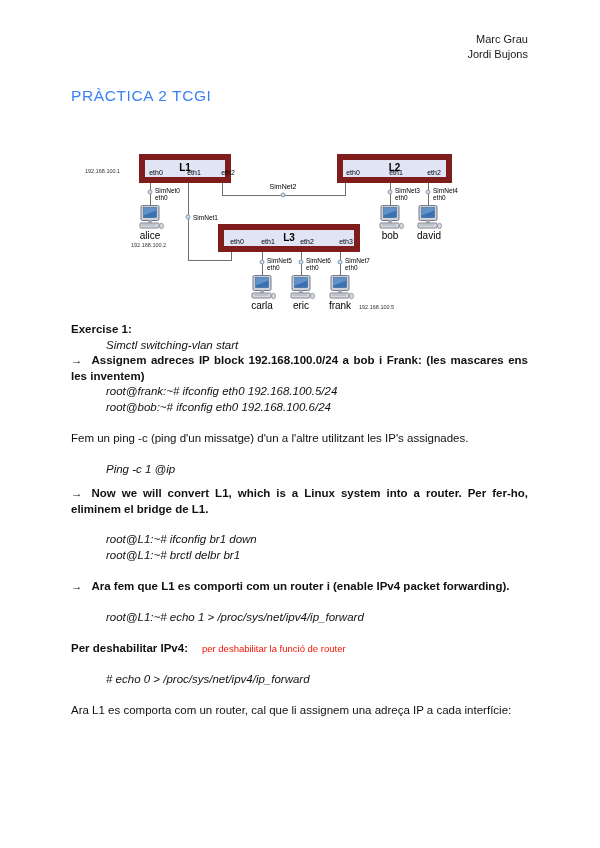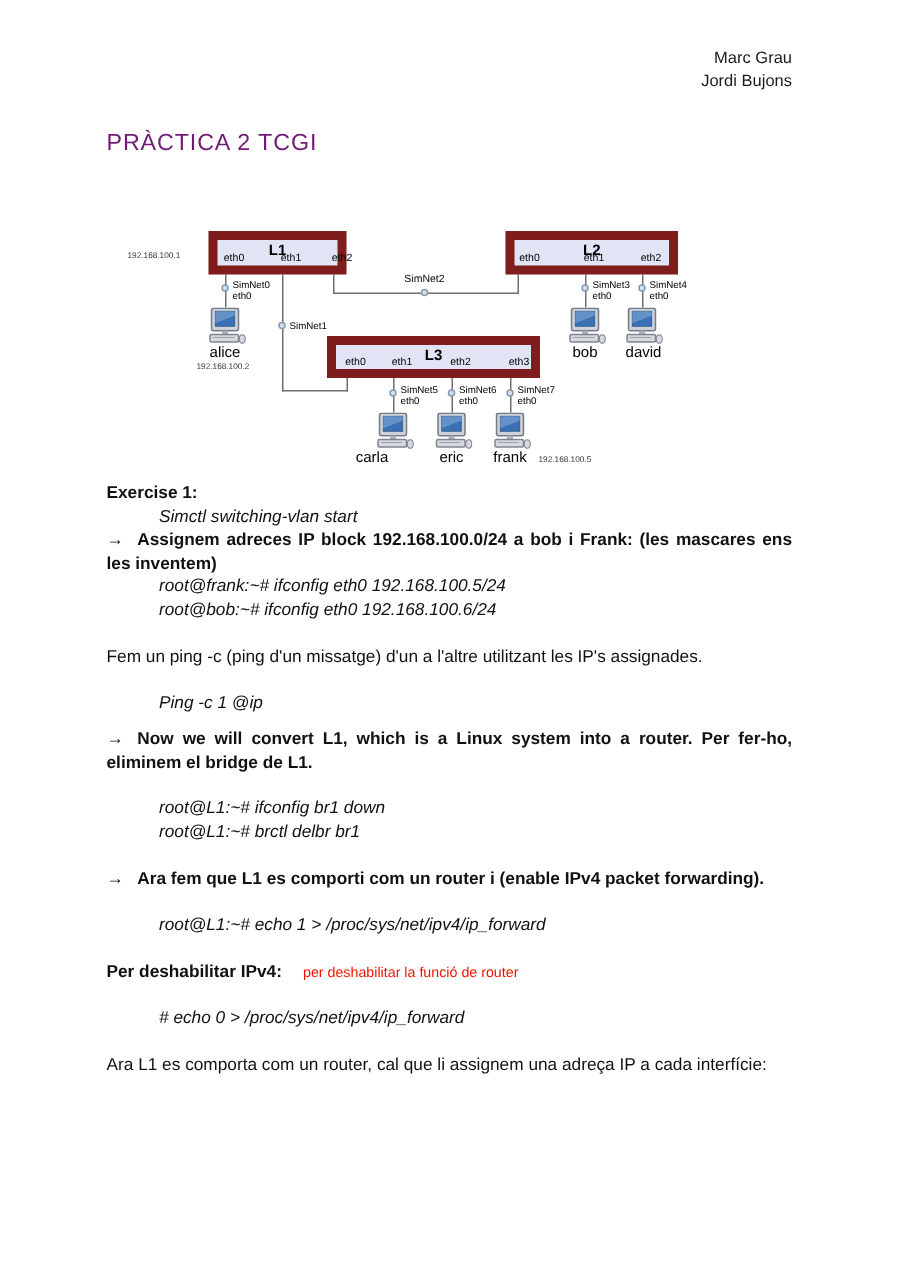--- a/index.html
+++ b/index.html
@@ -4,21 +4,21 @@
 <style>
   * { margin:0; padding:0; box-sizing:border-box; }
   html,body { background:#fff; }
   body { font-family:"Liberation Sans", sans-serif; color:#1a1a1a; }
   .page { position:relative; width:600px; height:723px; background:#ffffff; overflow:hidden; }
 
   
   .authors { position:absolute; top:32px; right:72px; text-align:right; font-size:11px; line-height:14.5px; color:#1a1a1a; }
 
   
-  .doc-title { position:absolute; left:71px; top:87px; font-size:15.5px; letter-spacing:0.6px; color:#701a75; font-weight:400; }
+  .doc-title { position:absolute; left:71px; top:87px; font-size:15.5px; letter-spacing:0.6px; color:#3b82f6; font-weight:400; }
 
   
   .diagram { position:absolute; left:85px; top:148px; width:395px; height:178px; font-family:"Liberation Sans", sans-serif; }
   .sw { position:absolute; background:#e1e4f4; border:6px solid #7f1d1d; }
   .sw-title { position:absolute; top:2px; left:0; right:0; text-align:center; font-size:10px; font-weight:bold; color:#000; }
   .port { position:absolute; bottom:1px; transform:translateX(-50%); font-size:7px; color:#000; white-space:nowrap; }
   .ln { position:absolute; background:#6f6f6f; }
   .ln.h { height:1px; } .ln.v { width:1px; }
   .node { position:absolute; width:5px; height:5px; border-radius:50%; background:#cfe0f2; border:1px solid #8899aa; transform:translate(-50%,-50%); }
   .netlbl { position:absolute; font-size:6.5px; line-height:7px; color:#000; white-space:nowrap; }
@@ -170,21 +170,21 @@
       <svg width="28" height="26" viewBox="0 0 28 26">
         <rect x="5" y="0.5" width="18" height="15" rx="1.5" fill="#cdd1da" stroke="#757a86"></rect>
         <rect x="7.5" y="2.5" width="13" height="10" fill="#3a70b4" stroke="#28527f" stroke-width="0.5"></rect>
         <path d="M7.5 2.5 h13 v3 l-13 5 z" fill="#7fa8d6" opacity="0.6"></path>
         <rect x="12" y="15.5" width="4" height="2.5" fill="#aeb2bc"></rect>
         <rect x="4" y="18" width="19" height="5" rx="1" fill="#d6d9df" stroke="#80848e"></rect>
         <line x1="6" y1="20" x2="20" y2="20" stroke="#9ba0aa" stroke-width="0.8"></line>
         <ellipse cx="25.5" cy="21" rx="2" ry="2.8" fill="#d6d9df" stroke="#80848e" stroke-width="0.7"></ellipse>
       </svg>
     </div>
-    <div class="host-name" style="left:163px; top:152px;text-align:right;">carla</div>
+    <div class="host-name" style="left:177px; top:152px;text-align:right;">carla</div>
 
     <div class="host" style="left:202px; top:127px;">
       <svg width="28" height="26" viewBox="0 0 28 26">
         <rect x="5" y="0.5" width="18" height="15" rx="1.5" fill="#cdd1da" stroke="#757a86"></rect>
         <rect x="7.5" y="2.5" width="13" height="10" fill="#3a70b4" stroke="#28527f" stroke-width="0.5"></rect>
         <path d="M7.5 2.5 h13 v3 l-13 5 z" fill="#7fa8d6" opacity="0.6"></path>
         <rect x="12" y="15.5" width="4" height="2.5" fill="#aeb2bc"></rect>
         <rect x="4" y="18" width="19" height="5" rx="1" fill="#d6d9df" stroke="#80848e"></rect>
         <line x1="6" y1="20" x2="20" y2="20" stroke="#9ba0aa" stroke-width="0.8"></line>
         <ellipse cx="25.5" cy="21" rx="2" ry="2.8" fill="#d6d9df" stroke="#80848e" stroke-width="0.7"></ellipse>

